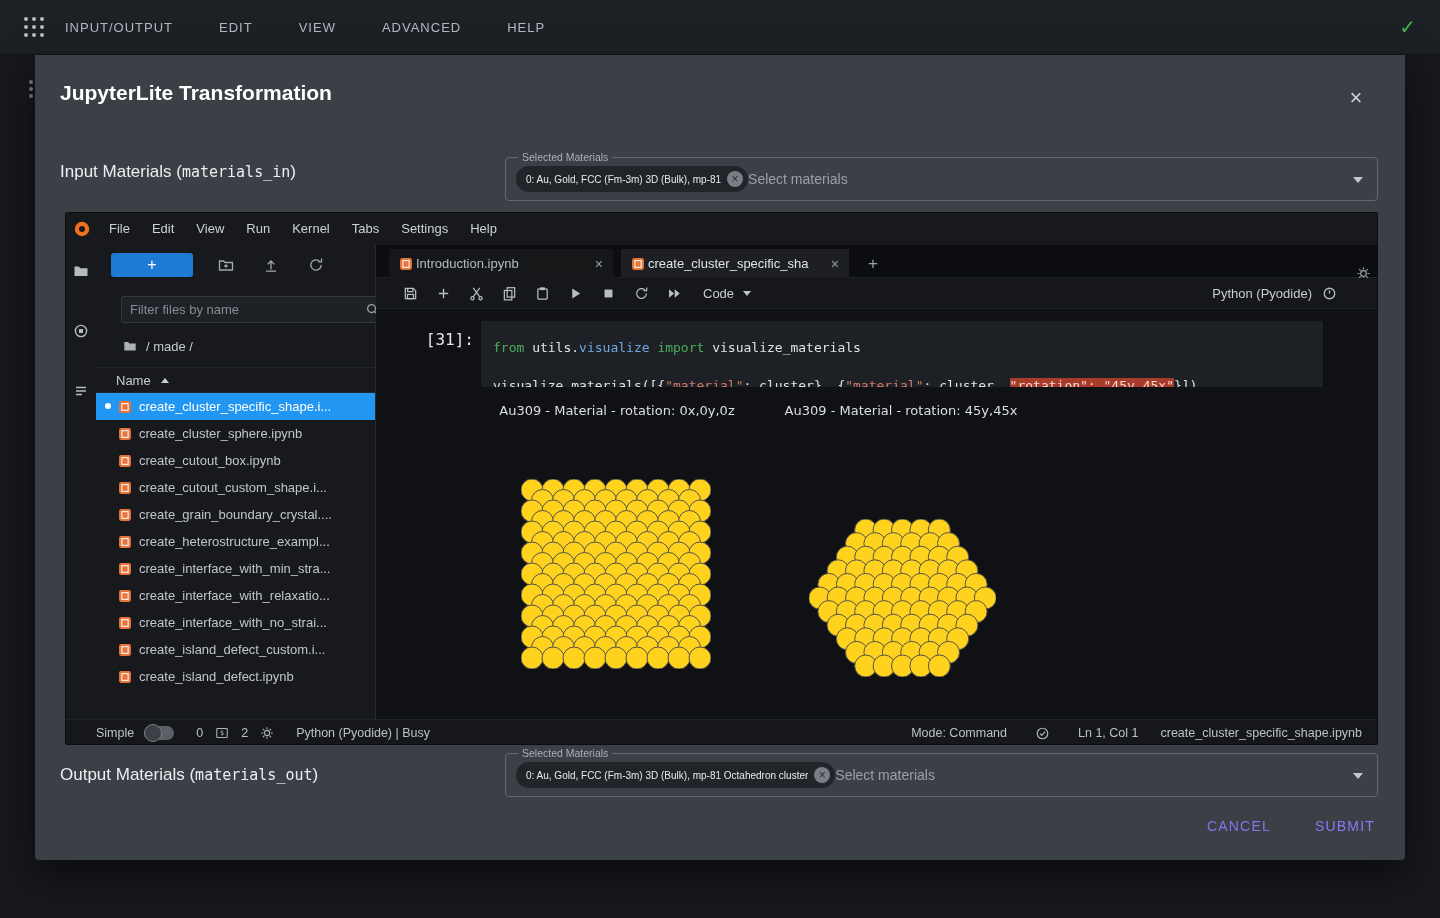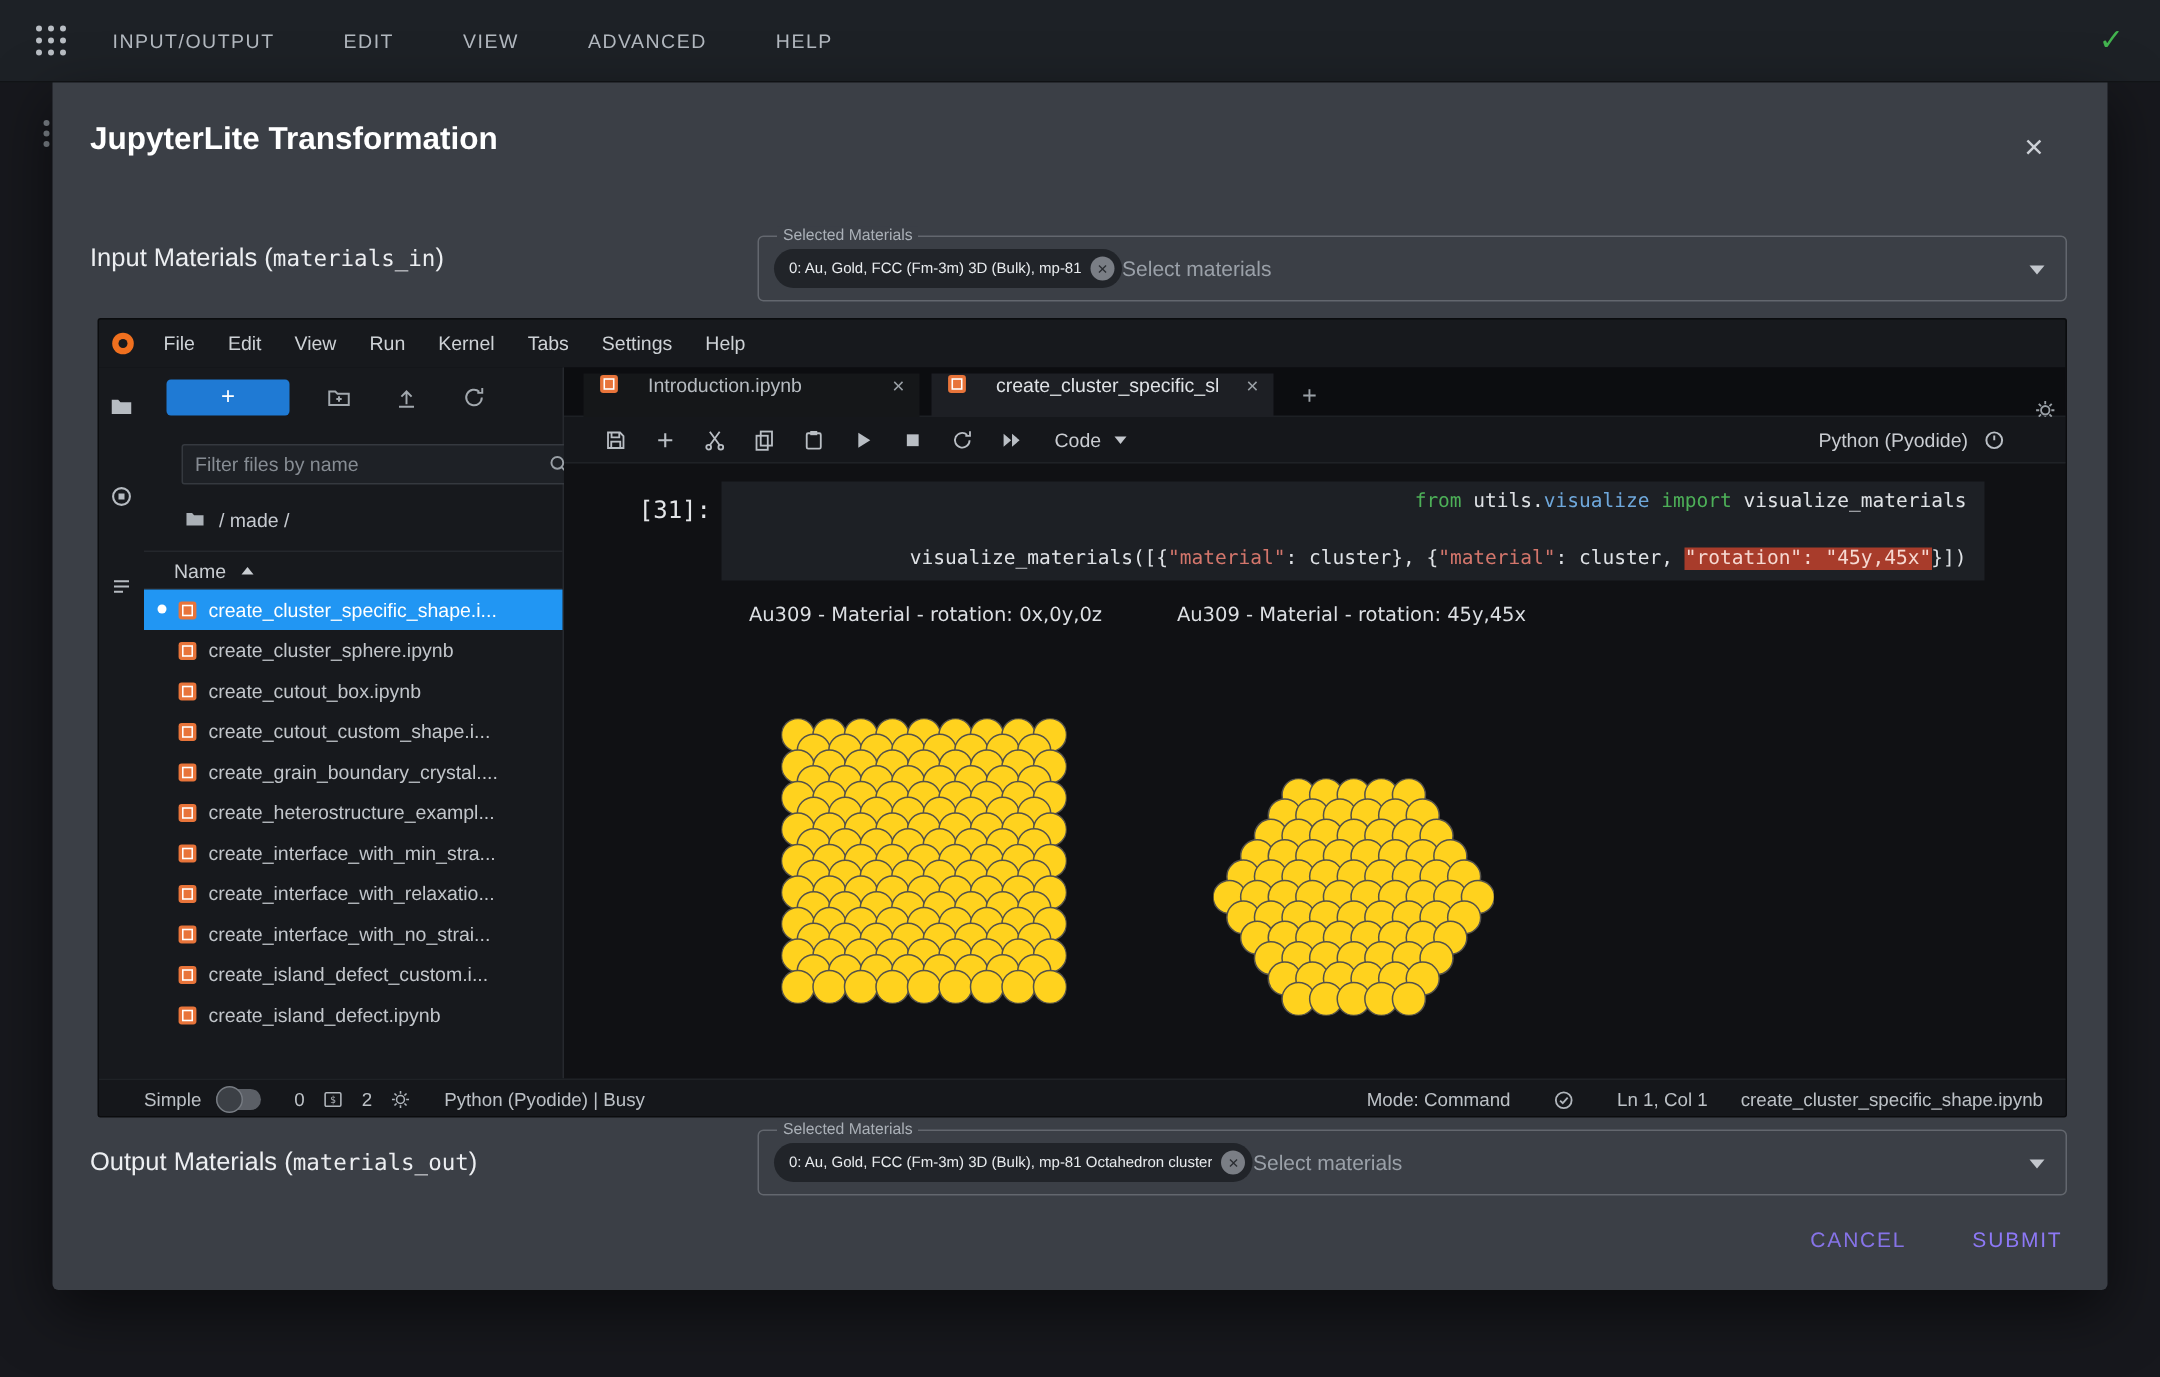--- a/index.html
+++ b/index.html
@@ -3,21 +3,21 @@
 <meta charset="utf-8">
 <style>
   *{margin:0;padding:0;box-sizing:border-box;}
   body{background:#0e0f11;font-family:"Liberation Sans",sans-serif;}
   .root{position:relative;width:1440px;height:918px;background:#17181d;overflow:hidden;}
 
   
   .topbar{position:absolute;left:0;top:0;width:1440px;height:55px;background:#1d2126;border-bottom:1px solid #121417;}
   .apps-icon{position:absolute;left:24px;top:17px;width:20px;height:20px;display:grid;grid-template-columns:repeat(3,1fr);gap:3px;place-items:center;cursor:pointer;}
   .apps-icon i{width:4px;height:4px;border-radius:50%;background:#b9bec4;}
-  #top-menus{position:absolute;left:75px;top:0;height:55px;display:flex;align-items:center;gap:46px;}
+  #top-menus{position:absolute;left:65px;top:0;height:55px;display:flex;align-items:center;gap:46px;}
   .top-menu-item{font-size:13px;letter-spacing:1px;color:#b3b9c0;cursor:pointer;white-space:nowrap;}
   .top-check{position:absolute;right:24px;top:15px;color:#43b34f;font-size:20px;line-height:24px;}
 
   .side-dots{position:absolute;left:24px;top:76px;width:14px;height:26px;display:flex;flex-direction:column;gap:3px;align-items:center;justify-content:center;cursor:pointer;}
   .side-dots i{width:4px;height:4px;border-radius:50%;background:#7e848b;}
 
   
   .dialog{position:absolute;left:35px;top:55px;width:1370px;height:805px;background:#3b3f46;border-radius:0 0 4px 4px;box-shadow:0 14px 40px rgba(0,0,0,.55);}
   .dlg-title{position:absolute;left:25px;top:26px;font-size:21px;color:#ffffff;}
   .dlg-close{position:absolute;left:1306px;top:28px;width:30px;height:30px;color:#cdd1d7;font-size:22px;line-height:30px;text-align:center;cursor:pointer;}
@@ -61,40 +61,40 @@
   .fb-head{position:absolute;left:0;top:122px;width:279px;height:26px;border-top:1px solid #24272c;border-bottom:1px solid #24272c;display:flex;align-items:center;padding-left:20px;color:#c9cdd2;font-size:13px;}
   .caret-up{width:0;height:0;border-left:4px solid transparent;border-right:4px solid transparent;border-bottom:5px solid #c9cdd2;margin-left:10px;}
   #file-list{position:absolute;left:0;top:148px;width:279px;}
   .file-row{height:27px;display:flex;align-items:center;padding-left:22px;gap:7px;font-size:13px;color:#c2c6cb;cursor:pointer;position:relative;white-space:nowrap;overflow:hidden;}
   .file-row.sel{background:#2196f3;color:#ffffff;}
   .run-dot{position:absolute;left:9px;top:10px;width:6px;height:6px;border-radius:50%;background:#ffffff;}
   .nb-ic{flex:0 0 14px;width:14px;height:14px;display:inline-flex;}
 
   .jl-main{position:absolute;left:310px;top:32px;width:1003px;height:474px;background:#101114;}
   .nb-tabbar{position:absolute;left:0;top:0;width:100%;height:33px;background:#0c0d10;border-bottom:1px solid #1d2024;}
-  .nb-tab{position:absolute;top:4px;height:29px;display:flex;align-items:flex-start;gap:19px;padding:0 10px;font-size:13px;color:#b6bbc0;background:#151719;cursor:pointer;}
+  .nb-tab{position:absolute;top:4px;height:29px;display:flex;align-items:center;gap:3px;padding:0 10px;font-size:13px;color:#b6bbc0;background:#151719;cursor:pointer;}
   .nb-tab.active{background:#1d1f24;color:#dfe2e6;}
   .tab-label{overflow:hidden;white-space:nowrap;flex:1;}
   .tab1{left:13px;width:224px;}
   .tab2{left:245px;width:228px;}
   .tab-x{flex:0 0 auto;color:#9aa0a6;font-size:14px;cursor:pointer;}
   .tab-add{position:absolute;left:486px;top:8px;width:22px;height:22px;color:#9aa0a6;font-size:17px;text-align:center;line-height:21px;cursor:pointer;}
   .corner-gear{position:absolute;right:8px;top:21px;color:#9aa0a6;cursor:pointer;}
 
   .nb-toolbar{position:absolute;left:0;top:33px;width:100%;height:31px;background:#15171b;border-bottom:1px solid #1f2226;display:flex;align-items:center;padding-left:18px;color:#b9bec4;}
   .tbi{width:33px;height:31px;display:flex;align-items:center;justify-content:center;cursor:pointer;}
   .cell-type{display:flex;align-items:center;gap:9px;margin-left:12px;font-size:13px;color:#c9ccd1;cursor:pointer;}
   .mini-caret{width:0;height:0;border-left:4px solid transparent;border-right:4px solid transparent;border-top:5px solid #c3c7cd;}
   .tb-spacer{flex:1;}
   .kernel-name{font-size:13px;color:#c9ccd1;cursor:pointer;}
   .kernel-ind{margin-left:10px;margin-right:42px;color:#b9bec4;display:inline-flex;cursor:pointer;}
 
   .nb-cell{position:absolute;left:0;top:76px;width:100%;height:70px;}
   .prompt{position:absolute;left:48px;top:9px;width:50px;text-align:right;font-family:"DejaVu Sans Mono",monospace;font-size:16px;color:#e3e5e8;}
-  .editor{position:absolute;left:105px;top:0;width:842px;height:66px;background:#1d2025;padding:4px 12px;font-family:"DejaVu Sans Mono",monospace;font-size:13px;line-height:19px;color:#dfe2e6;white-space:pre;overflow:hidden;cursor:text;text-align:right;}
+  .editor{position:absolute;left:105px;top:0;width:842px;height:66px;background:#1d2025;padding:17px 12px;font-family:"DejaVu Sans Mono",monospace;font-size:13px;line-height:19px;color:#dfe2e6;white-space:pre;overflow:hidden;cursor:text;}
   .tok.kw{color:#4db058;}
   .tok.str{color:#d4766c;}
   .tok.mod{color:#6fa8dc;}
   .tok.hl{background:#a83c2b;color:#f6d9d2;}
 
   .fig-title{position:absolute;width:360px;text-align:center;top:158px;font-family:"DejaVu Sans",sans-serif;font-size:13px;color:#dcdfe3;}
   .t0{left:61px;}
   .t1{left:345px;}
   #fig0{position:absolute;left:145px;top:234px;}
   #fig1{position:absolute;left:433px;top:274px;}

